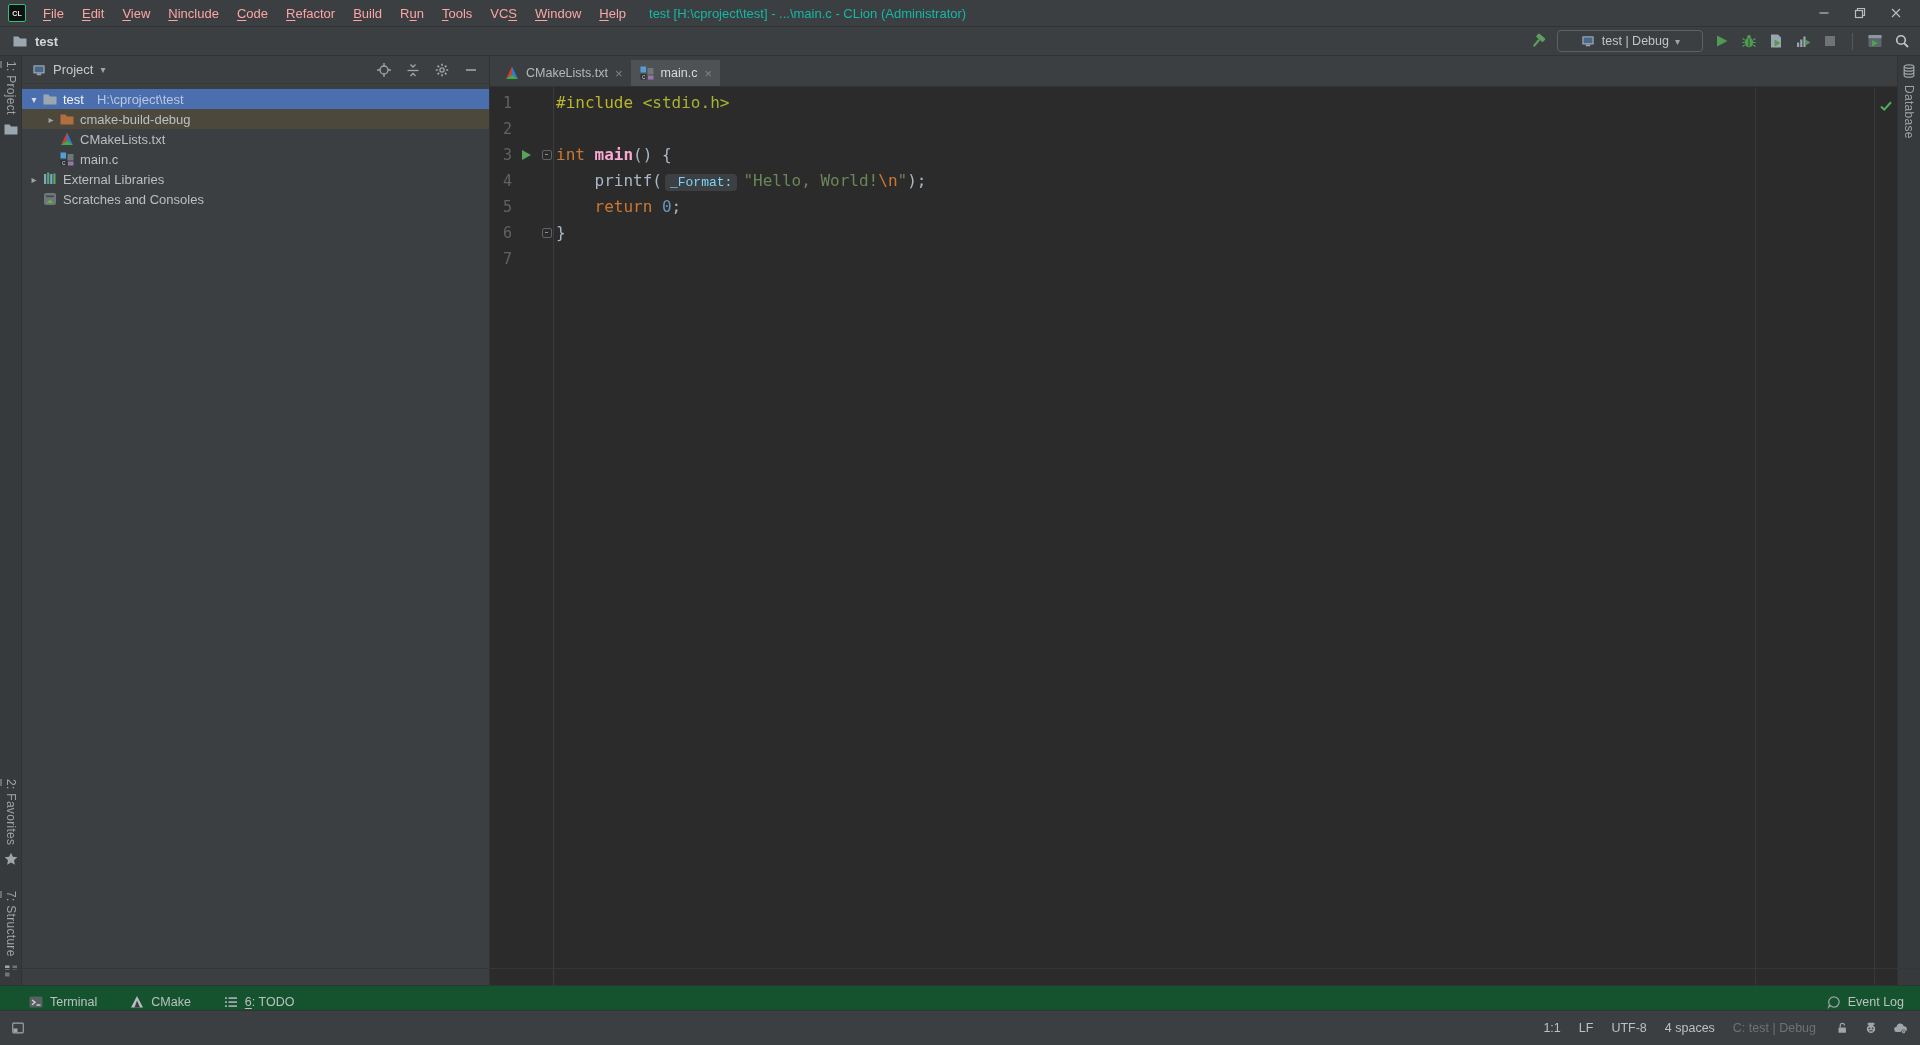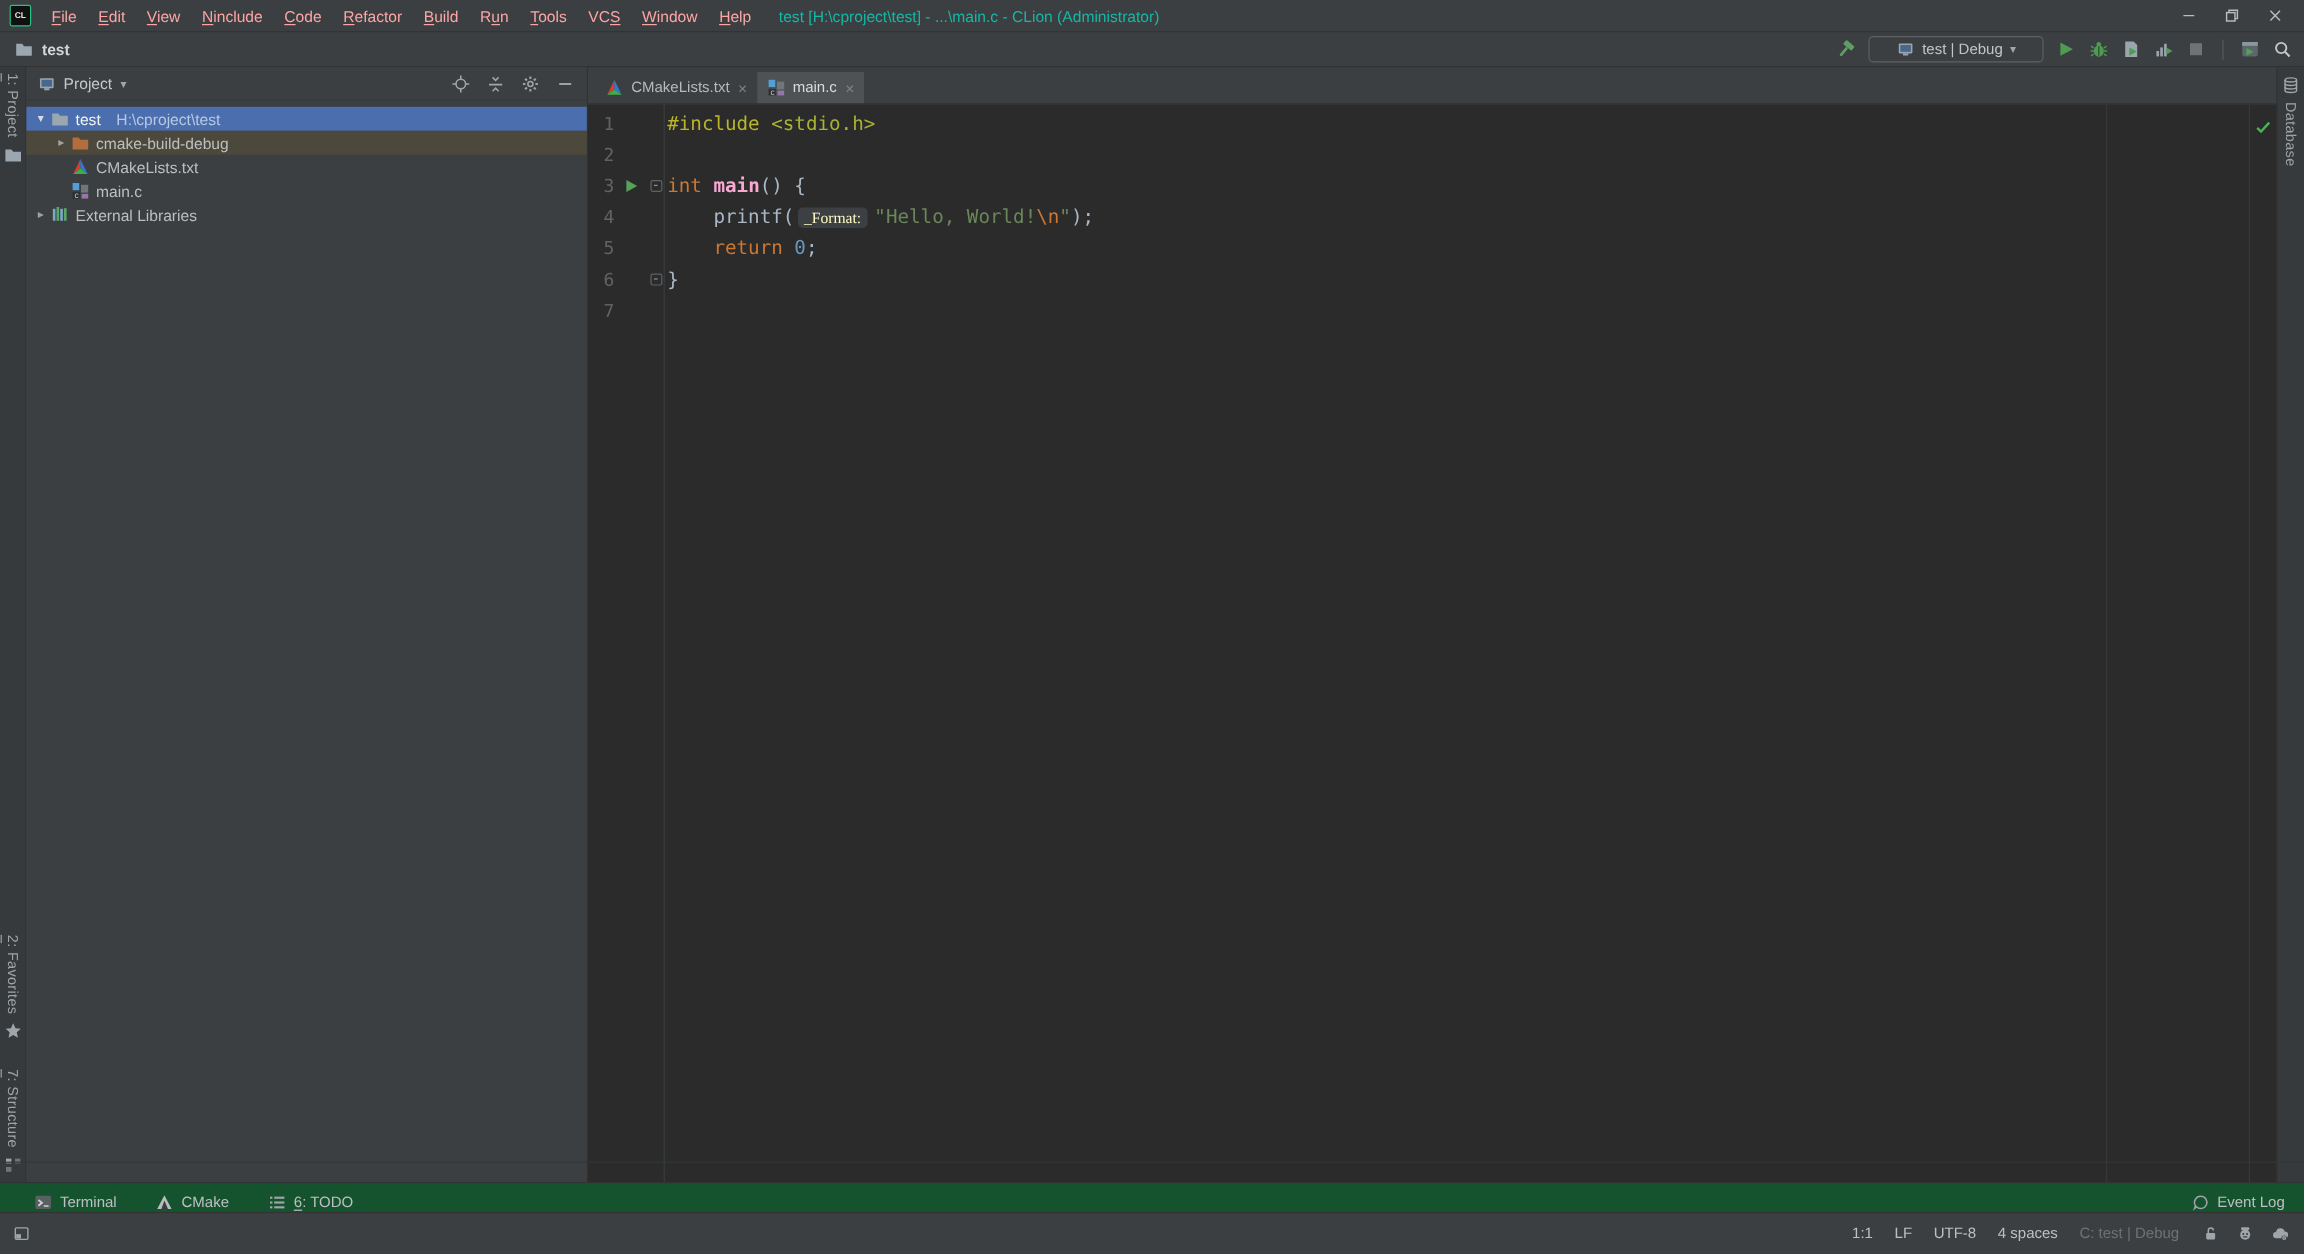--- a/index.html
+++ b/index.html
@@ -75,21 +75,21 @@
   .gl .num{width:22px;text-align:right;color:#606366;font-size:15px;flex:none}
   .run-arrow{width:0;height:0;border-left:9px solid #57a35c;border-top:5.5px solid transparent;
              border-bottom:5.5px solid transparent;margin-left:10px}
   .fold{width:8px;height:8px;border:1px solid #5f6366;border-radius:2px;margin-left:auto;margin-right:1px;position:relative}
   .fold::after{content:"";position:absolute;left:1.5px;top:3px;width:3.5px;height:1px;background:#8c9093}
   .codecol{flex:1;padding:3px 0 0 2px;white-space:pre;min-width:0}
   .cl{height:26px;color:#a9b7c6}
   .t-kw{color:#cc7832}.t-pp{color:#bbb529}.t-inc{color:#a9b232}.t-str{color:#6a8759}
   .t-esc{color:#cc7832}.t-num{color:#6897bb}.t-pl{color:#a9b7c6}
   .t-fn{color:#f9a8d4;font-weight:bold}
-  .hint{font-family:Liberation Serif, serif;font-size:13px;background:#3d4043;color:#fef9c3;
+  .hint{font-family:Liberation Mono, monospace;font-size:13px;background:#3d4043;color:#7dd3fc;
         border-radius:4px;padding:1px 5px;margin:0 6px 0 3px}
   .margin-guide{position:absolute;left:1265px;top:0;bottom:0;width:1px;background:#35373a}
   .anno-line{position:absolute;left:1384px;top:0;bottom:0;width:1px;background:#36393b}
   .check{position:absolute;top:11px;right:3px}
 
   
   .bottombar{height:25px;flex:none;background:#14532d;border-top:1px solid #323232;display:flex;
              align-items:flex-end;box-sizing:border-box;padding:0 16px 0 28px;font-size:12.5px}
   .bb-item{display:flex;align-items:center;gap:6px;margin-right:32px;color:#bdc0c2}
   .bb-right{margin-left:auto;display:flex;align-items:center;gap:6px;color:#bdc0c2}
@@ -361,20 +361,31 @@
                 <rect x="8.2" y="3" width="2.2" height="10"></rect>
               </g>
               <g fill="#59a869">
                 <rect x="5.1" y="1.5" width="2.2" height="11.5"></rect>
                 <rect x="11.3" y="2.5" width="2.2" height="10.5"></rect>
               </g>
             </svg>
           </span>
           <span class="lbl">External Libraries</span>
         </div>
+        <div class="row" style="padding-left: 4px;">
+          <span class="chev"></span>
+          <span class="icon">
+            <svg viewBox="0 0 16 16" width="16" height="16">
+              <rect x="2" y="2" width="12" height="12" rx="2" fill="#6e7779"></rect>
+              <rect x="4" y="4.5" width="8" height="1.6" fill="#45484a"></rect>
+              <path d="M4.5 12l3.5-3.5 3.5 3.5z" fill="#62b543"></path>
+            </svg>
+          </span>
+          <span class="lbl">Scratches and Consoles</span>
+        </div>
       </div>
   </div>
 
   <div class="editor">
     <div class="tabbar" id="tabbar">
         <div class="tab">
           <span class="icon">
             <svg viewBox="0 0 16 16" width="16" height="16">
               <polygon points="8,1.5 2,14 8,9.5" fill="#d23f31"></polygon>
               <polygon points="8,1.5 14,14 8,9.5" fill="#2f7bd2"></polygon>

